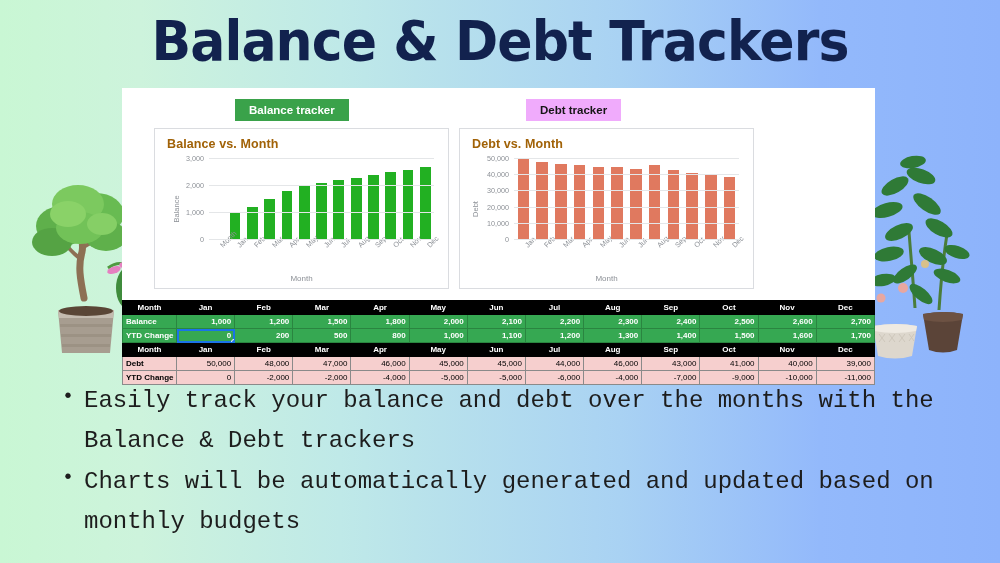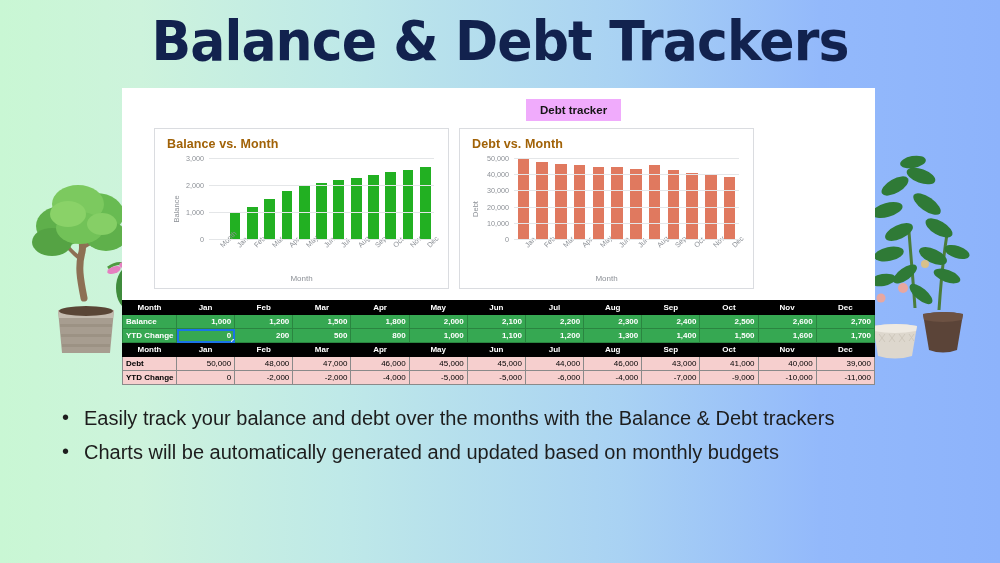--- a/index.html
+++ b/index.html
@@ -115,23 +115,23 @@
   td.lbl { width:54px; }
   .cell-selected { position:relative; outline:2px solid #1a73e8; outline-offset:-2px; }
   .cell-handle {
     position:absolute; right:-3px; bottom:-3px;
     width:6px; height:6px; border-radius:50%;
     background:#1a73e8; border:1px solid #fff;
   }
 
   
   #bullet-list {
-    position:absolute; left:58px; top:402px; width:890px;
-    font-family:Liberation Sans, sans-serif;
-    font-size:20px; color:#1d1d1d; line-height:1.68;
+    position:absolute; left:58px; top:381px; width:890px;
+    font-family:Liberation Mono, monospace;
+    font-size:24px; color:#1d1d1d; line-height:1.68;
     list-style:none;
   }
   #bullet-list li { position:relative; padding-left:26px; }
   #bullet-list li::before {
     content:"•"; position:absolute; left:4px; top:-1px; font-size:20px;
   }
 </style>
 </head>
 <body>
 
@@ -193,20 +193,21 @@
     <path d="M4 178 q24 -4 44 0 l-1 5 q-21 4 -42 0 Z" fill="#efeae2"></path>
     <g stroke="#c9c2b6" stroke-width="1" opacity=".8">
       <path d="M10 186 l6 8 M20 186 l6 8 M30 186 l6 8 M40 186 l5 7"></path>
       <path d="M16 186 l-6 8 M26 186 l-6 8 M36 186 l-6 8 M45 186 l-5 7"></path>
     </g>
   </g>
 </svg>
 
 <div id="content-panel">
 
+  <div class="badge" id="badge-balance">Balance tracker</div>
   <div class="badge" id="badge-debt">Debt tracker</div>
 
   <div class="chart-card" id="chart-card-balance">
     <div class="chart-title">Balance vs. Month</div>
     <div class="ylabel">Balance</div>
     <div class="plot" id="plot-balance">
       <div class="axis-line"></div>
       <div class="bars" id="bars-balance">
           <div class="bar-slot">
             <div class="bar green" style="height: 0%;"></div>

